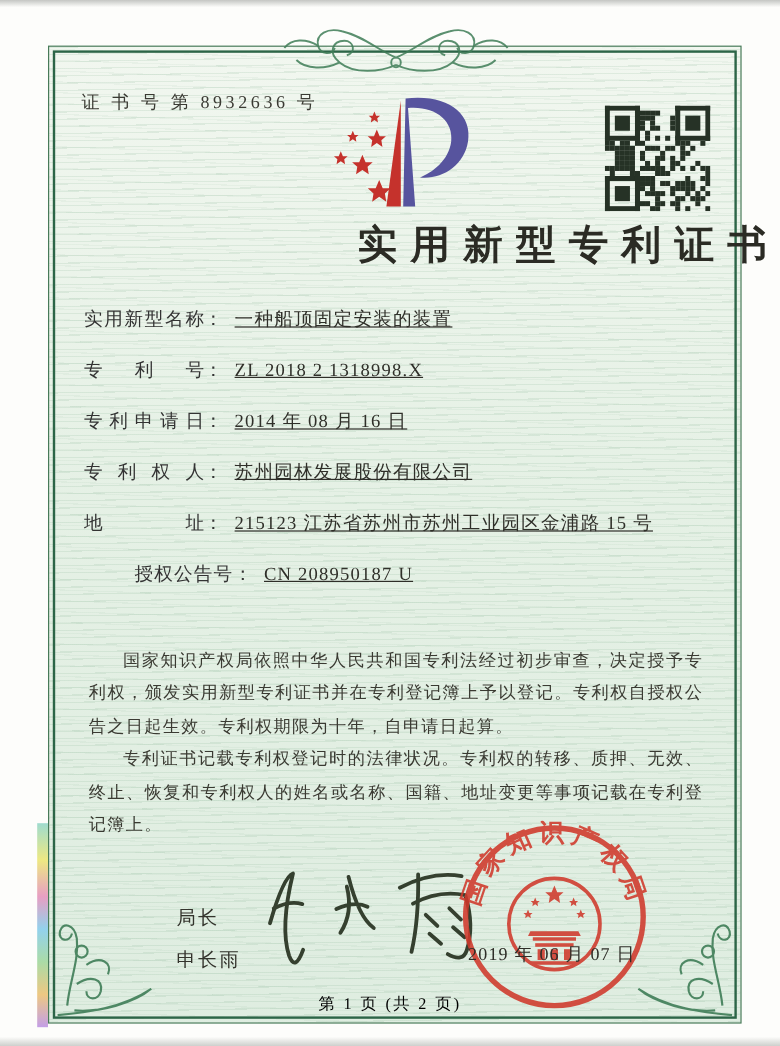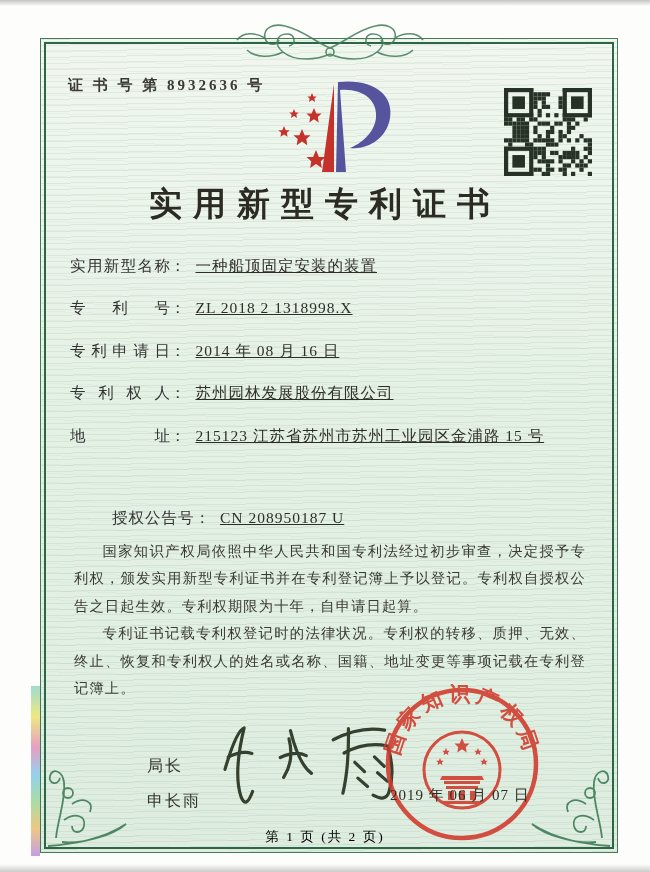--- a/index.html
+++ b/index.html
@@ -17,36 +17,36 @@
           repeating-linear-gradient(179deg, rgba(120,170,135,.16) 0 1px, rgba(120,170,135,0) 1px 6px),
           repeating-linear-gradient(2deg, rgba(120,170,135,.08) 0 1px, rgba(120,170,135,0) 1px 9px),
           linear-gradient(180deg, rgba(240,246,238,.9), rgba(228,240,228,.95) 45%, rgba(221,236,223,.95));}
   .frame-inner{position:absolute;inset:3px;border:2px solid var(--border-green,#2c6547);}
 
   .holo-strip{position:absolute;left:31px;top:686px;width:9px;height:170px;opacity:.75;
         background:linear-gradient(180deg,#7fd0c0,#e8e25a 18%,#e07fb0 36%,#6fc3e8 52%,#8fd08a 68%,#e8b65a 84%,#b07fe0);}
 
   .ornament{position:absolute;pointer-events:none;}
 
-  .cert-no{position:absolute;left:68px;top:76px;font-size:15px;letter-spacing:3px;color:#3a3a33;font-weight:bold;}
+  .cert-no{position:absolute;left:68px;top:76px;font-size:15px;letter-spacing:3px;color:#3a3a33;}
 
   .logo{position:absolute;left:272px;top:76px;width:128px;height:100px;}
   .qr{position:absolute;left:504px;top:88px;width:88px;height:88px;}
 
-  .title{position:absolute;left:0;top:182px;width:100%;text-align:center;
+  .title{position:absolute;left:0;top:182px;width:100%;text-align:right;
         font-size:33px;font-weight:600;letter-spacing:11px;color:#2b2b24;}
 
   .fields{position:absolute;left:70px;top:256px;width:520px;text-decoration:underline;}
   .frow{height:42.4px;font-size:15.5px;white-space:nowrap;}
   .flabel{display:inline-block;width:100px;text-align:justify;text-align-last:justify;
         vertical-align:top;color:#333;letter-spacing:0;}
   .fcolon{display:inline-block;margin-right:10px;color:#333;}
   .fvalue{letter-spacing:1px;color:#2f2f29;}
   .frow-split{display:flex;height:42.4px;font-size:15.5px;white-space:nowrap;}
-  .fcell-right{margin-left:42px;margin-top:40px;}
+  .fcell-right{margin-left:42px;}
   .flabel-plain{display:inline-block;color:#333;letter-spacing:1px;}
 
   .paragraphs{position:absolute;left:74px;top:538px;width:512px;
         font-size:14.3px;line-height:1.92;letter-spacing:1.1px;color:#3a3a32;
         text-align:justify;}
   .paragraphs p{margin:0;text-indent:2em;}
 
   .commissioner{position:absolute;left:103px;top:748px;font-size:16px;line-height:2.2;
         letter-spacing:2px;color:#33332c;margin-left:44px;}
   .sig-svg{position:absolute;left:195px;top:712px;width:215px;height:110px;}

